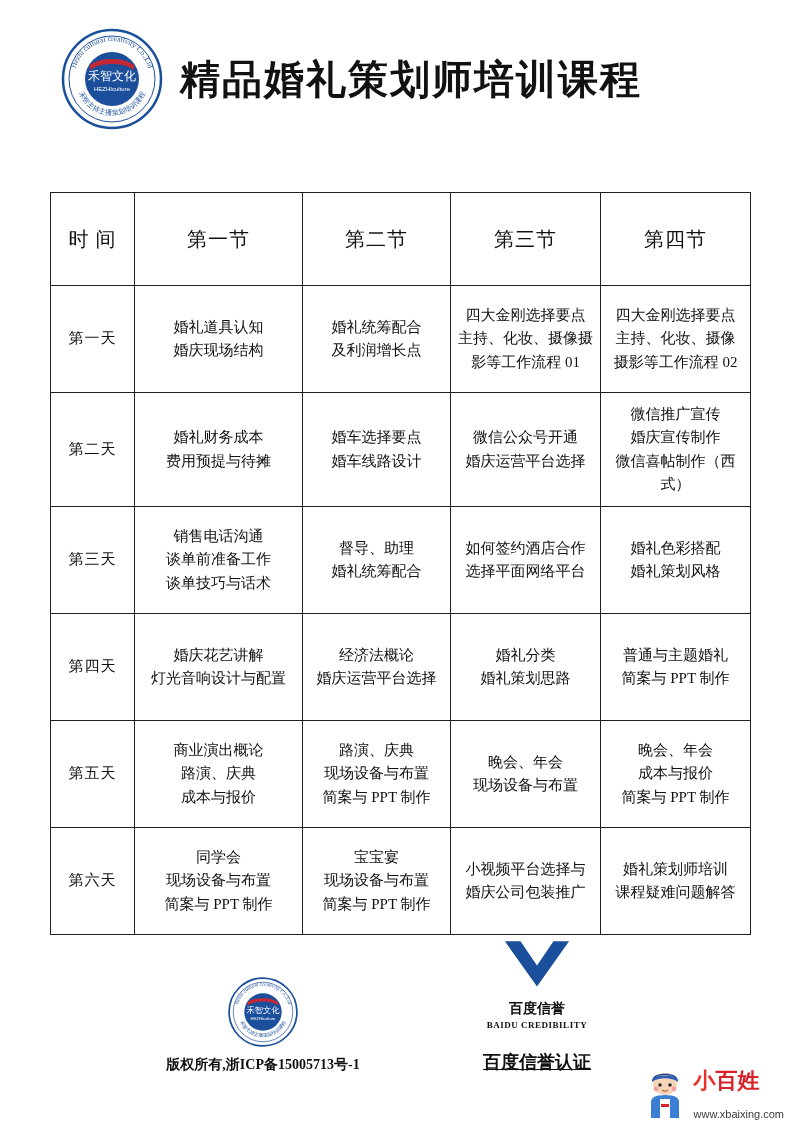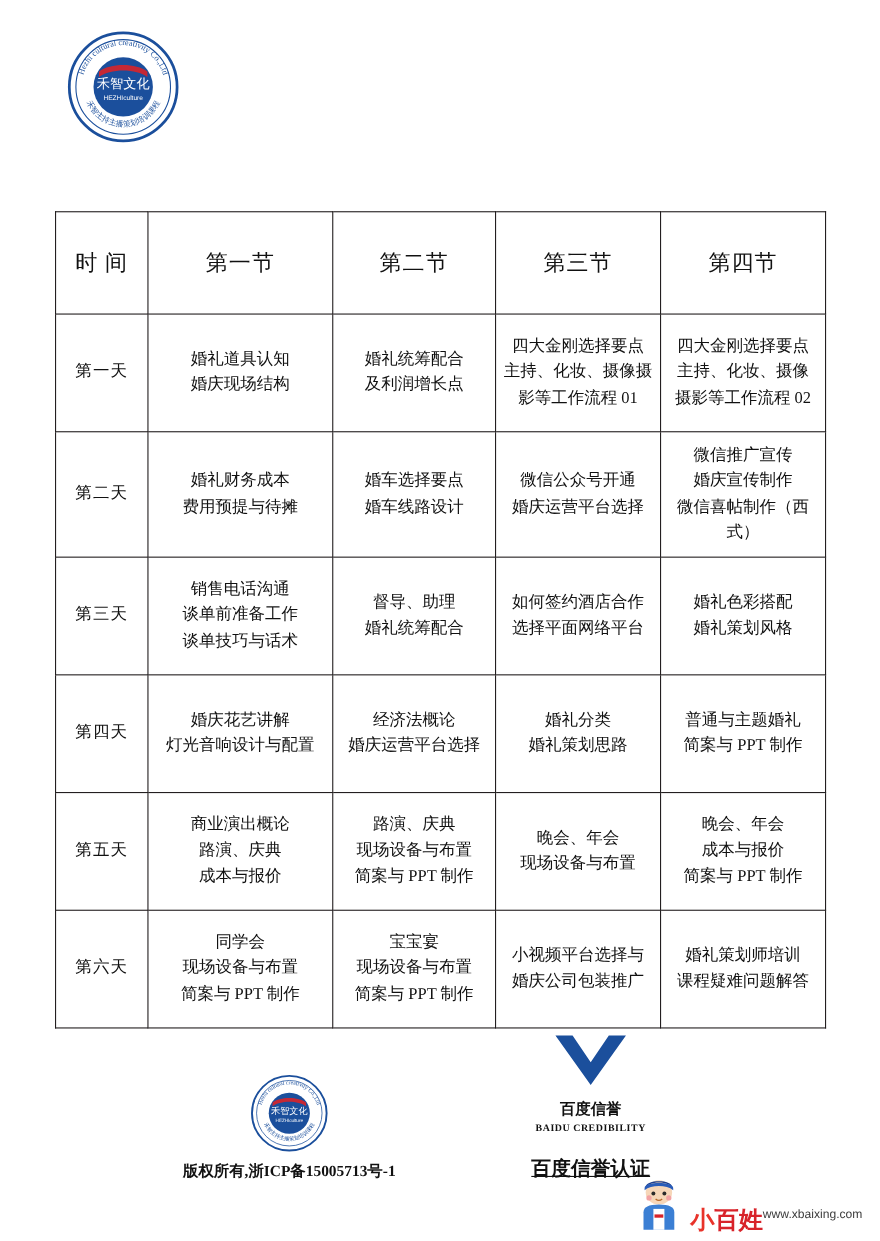--- a/index.html
+++ b/index.html
@@ -132,34 +132,34 @@
   .watermark {
     position: absolute;
     right: 16px;
     bottom: 8px;
     display: flex;
     align-items: flex-end;
     gap: 6px;
   }
   .wm-text {
     display: flex;
-    flex-direction: row;
+    flex-direction: column;
     line-height: 1;
   }
   .wm-main {
     font-size: 22px;
     font-weight: bold;
     color: #d8232a;
     font-family: "Liberation Sans", sans-serif;
   }
   .wm-main .wm-bai { color: #e8332a; }
   .wm-sub {
     font-size: 11px;
     color: #3b3b3b;
-    margin-top: 1px;
+    margin-top: 17px;
     font-family: "Liberation Sans", sans-serif;
   }
 </style>
 </head>
 <body>
 
 <div class="header">
   <div class="logo-wrap">
     <svg class="logo-svg" width="104" height="104" viewBox="0 0 104 104">
       <circle cx="52" cy="52" r="49" fill="#ffffff" stroke="#1b4f9c" stroke-width="2.5"></circle>
@@ -174,20 +174,21 @@
       <text font-size="7.5" fill="#1b4f9c" font-family="Liberation Serif, serif">
         <textPath href="#arcTop" startOffset="50%" text-anchor="middle">Hezhi cultural creativity Co.,Ltd</textPath>
       </text>
       <text font-size="7" fill="#1b4f9c" font-family="Liberation Serif, serif">
         <textPath href="#arcBot" startOffset="50%" text-anchor="middle">禾智主持主播策划培训课程</textPath>
       </text>
       <text x="52" y="53" font-size="12" fill="#ffffff" text-anchor="middle" font-family="Liberation Serif, serif">禾智文化</text>
       <text x="52" y="64" font-size="6" fill="#ffffff" text-anchor="middle" font-family="Liberation Sans, sans-serif">HEZHIculture</text>
     </svg>
   </div>
+  <div class="page-title">精品婚礼策划师培训课程</div>
 </div>
 
 <div class="table-wrap">
   <table class="schedule">
     <colgroup>
       <col class="c0">
         <col class="c1">
         <col class="c2">
         <col class="c3">
         <col class="c4">

